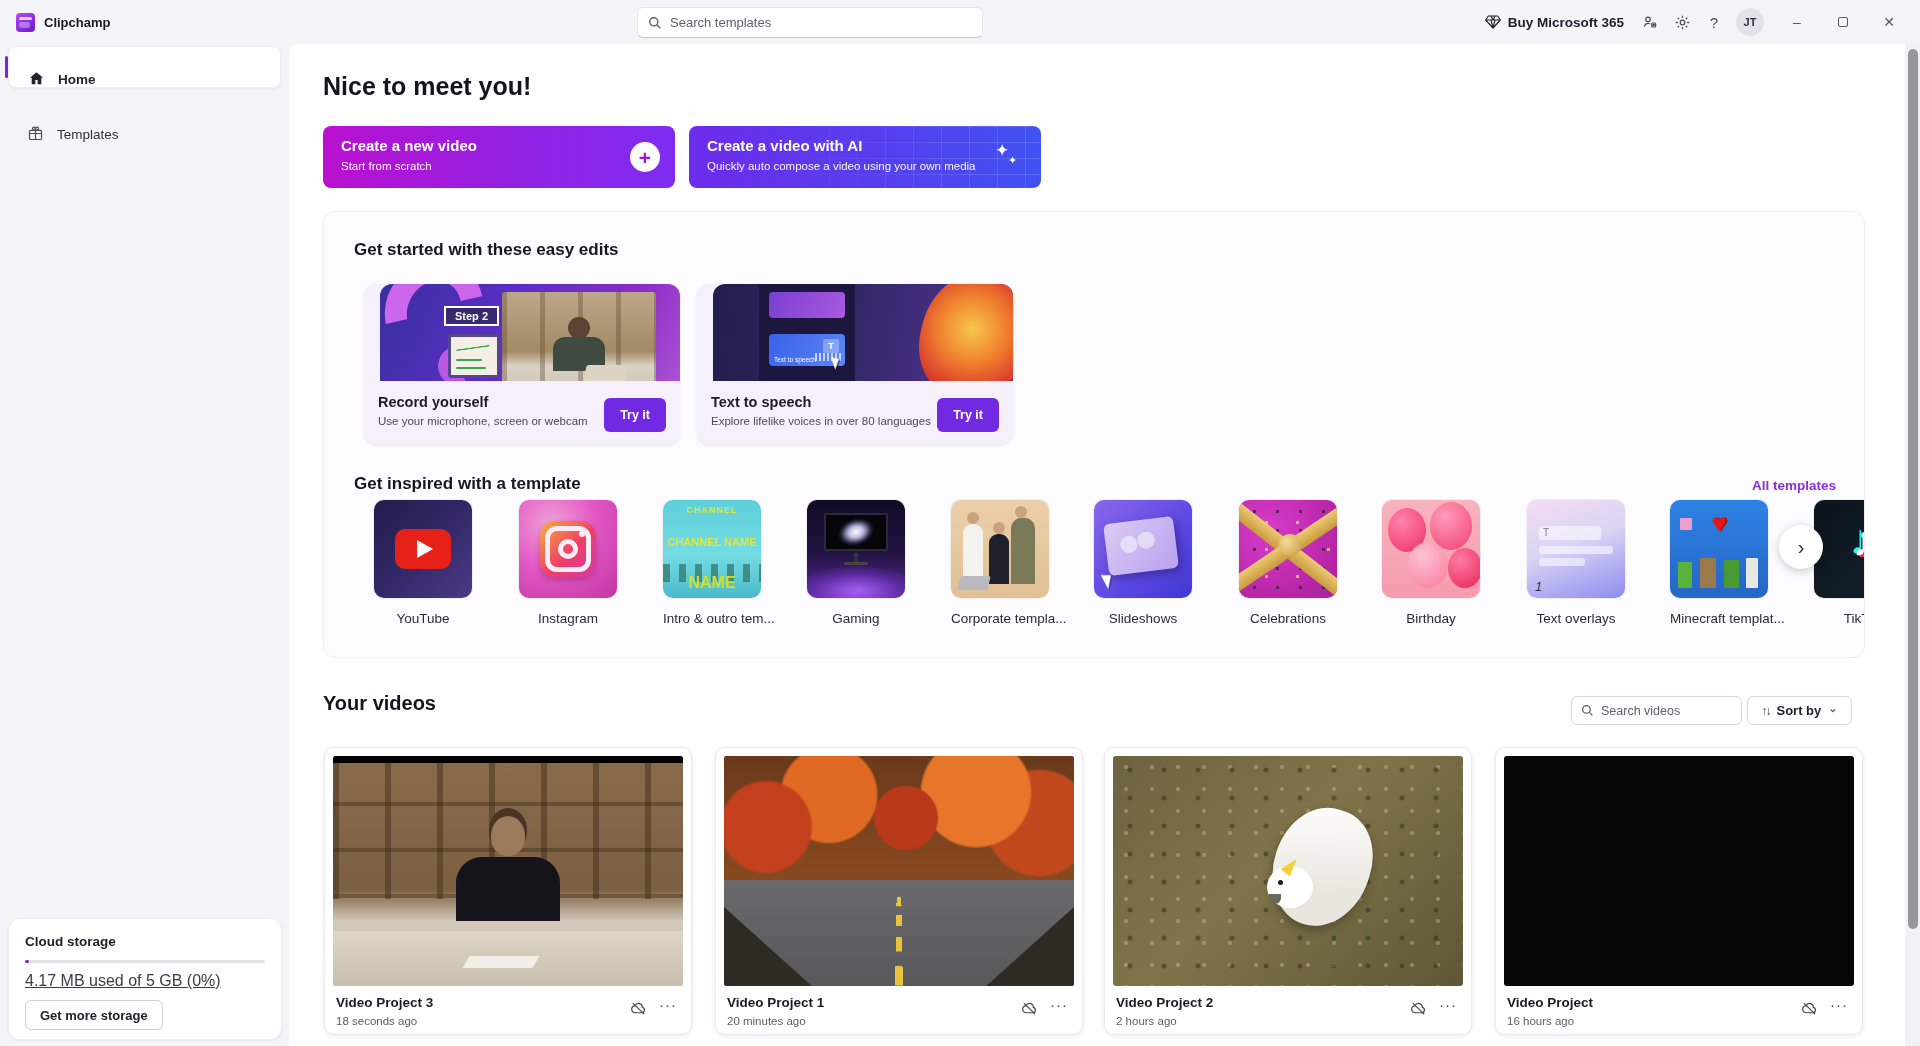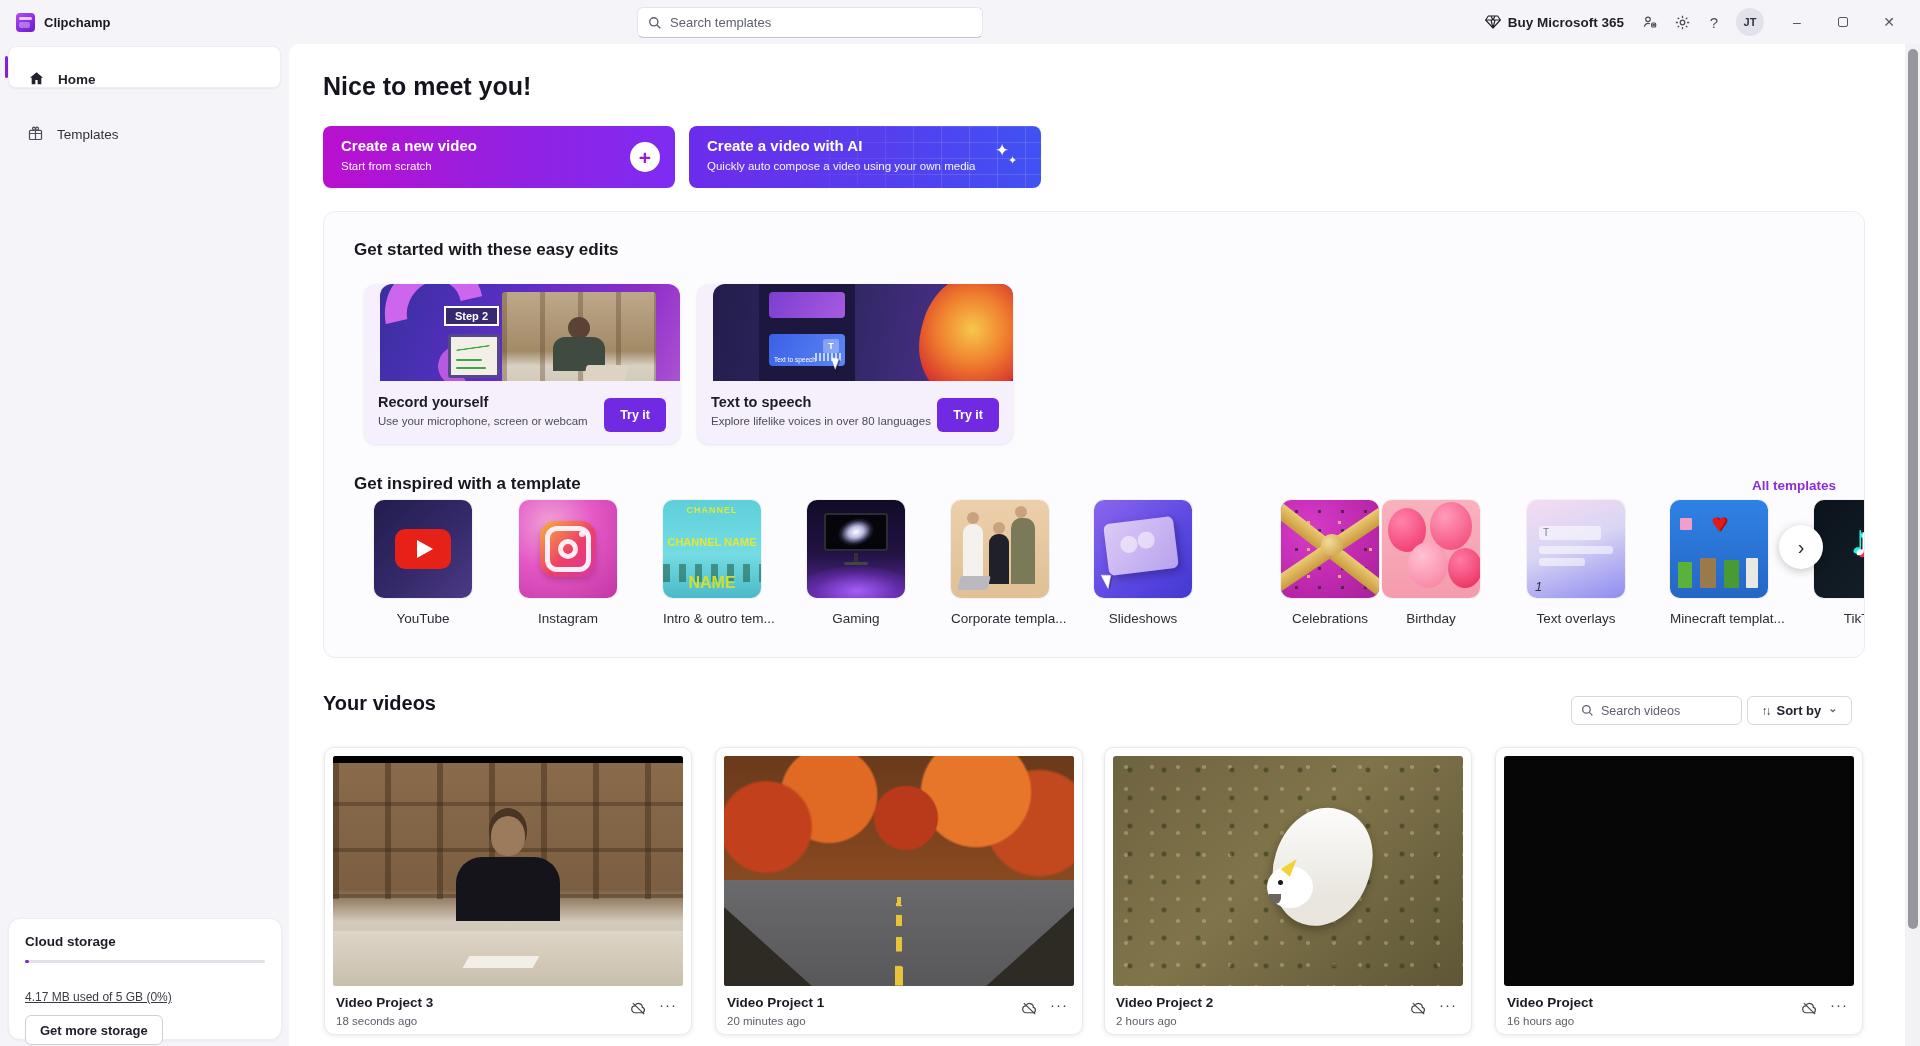--- a/index.html
+++ b/index.html
@@ -42,21 +42,21 @@
   .nav-home { top:2px; height:42px; background:#fff; font-weight:700; border:1px solid #ededf2;
     box-shadow:0 1px 2px rgba(20,20,40,.06); }
   .nav-templates { top:60px; height:38px; color:#30303a; }
   .nav-item svg { color:#23232d; }
   .nav-templates svg { color:#4c4c58; }
   .storage-card { position:absolute; left:8px; right:7px; bottom:6px; height:122px;
     background:#fff; border:1px solid #ededf2; border-radius:12px; box-shadow:0 1px 3px rgba(20,20,40,.05); padding:15px 16px; }
   .storage-title { font-size:13.5px; font-weight:700; color:#1d1d27; }
   .storage-bar { margin-top:11px; height:3px; border-radius:2px; background:#e2e2e8; position:relative; }
   .storage-bar i { position:absolute; left:0; top:0; bottom:0; width:4px; border-radius:2px; background:#8122d6; }
-  .storage-link { display:inline-block; margin-top:27px; font-size:12px; color:#3c3c46; text-decoration:underline; cursor:pointer; }
+  .storage-link { display:inline-block; margin-top:9px; font-size:16px; color:#3c3c46; text-decoration:underline; cursor:pointer; }
   .storage-btn { margin-top:10px; height:30px; padding:0 14px; background:#fff; border:1px solid #cfcfd7;
     border-radius:6px; font-family:"Liberation Sans",sans-serif; font-size:13px; font-weight:700; color:#21212b; cursor:pointer; }
 
   
   .main { position:absolute; left:289px; top:44px; right:0; bottom:0; background:#fff;
     border-top-left-radius:10px; overflow:hidden; }
   .greeting { position:absolute; left:34px; top:28px; font-size:25px; font-weight:700; color:#14141e; }
 
   .create-btn { position:absolute; top:82px; height:62px; border-radius:8px; color:#fff; cursor:pointer; overflow:hidden; }
   .cb1 { left:34px; width:352px; background:linear-gradient(90deg,#ba10cf 0%,#9221e2 55%,#7e2cf2 100%); }
@@ -444,21 +444,21 @@
         </div>
       <div class="tmpl-label">Gaming</div>
     </div>
     <div class="tmpl-item" style="left:770px">
       <div class="tmpl-thumb tt-slideshows">
           <div class="sl-card"></div>
           <div class="sl-cursor"></div>
         </div>
       <div class="tmpl-label">Slideshows</div>
     </div>
-    <div class="tmpl-item" style="left:957px">
+    <div class="tmpl-item" style="left:915px">
       <div class="tmpl-thumb tt-celebrations">
           <div class="cb-confetti"></div>
           <div class="cb-ribbon1"></div>
           <div class="cb-ribbon2"></div>
           <div class="cb-knot"></div>
         </div>
       <div class="tmpl-label">Celebrations</div>
     </div>
     <div class="tmpl-item" style="left:1058px">
       <div class="tmpl-thumb tt-birthday">

